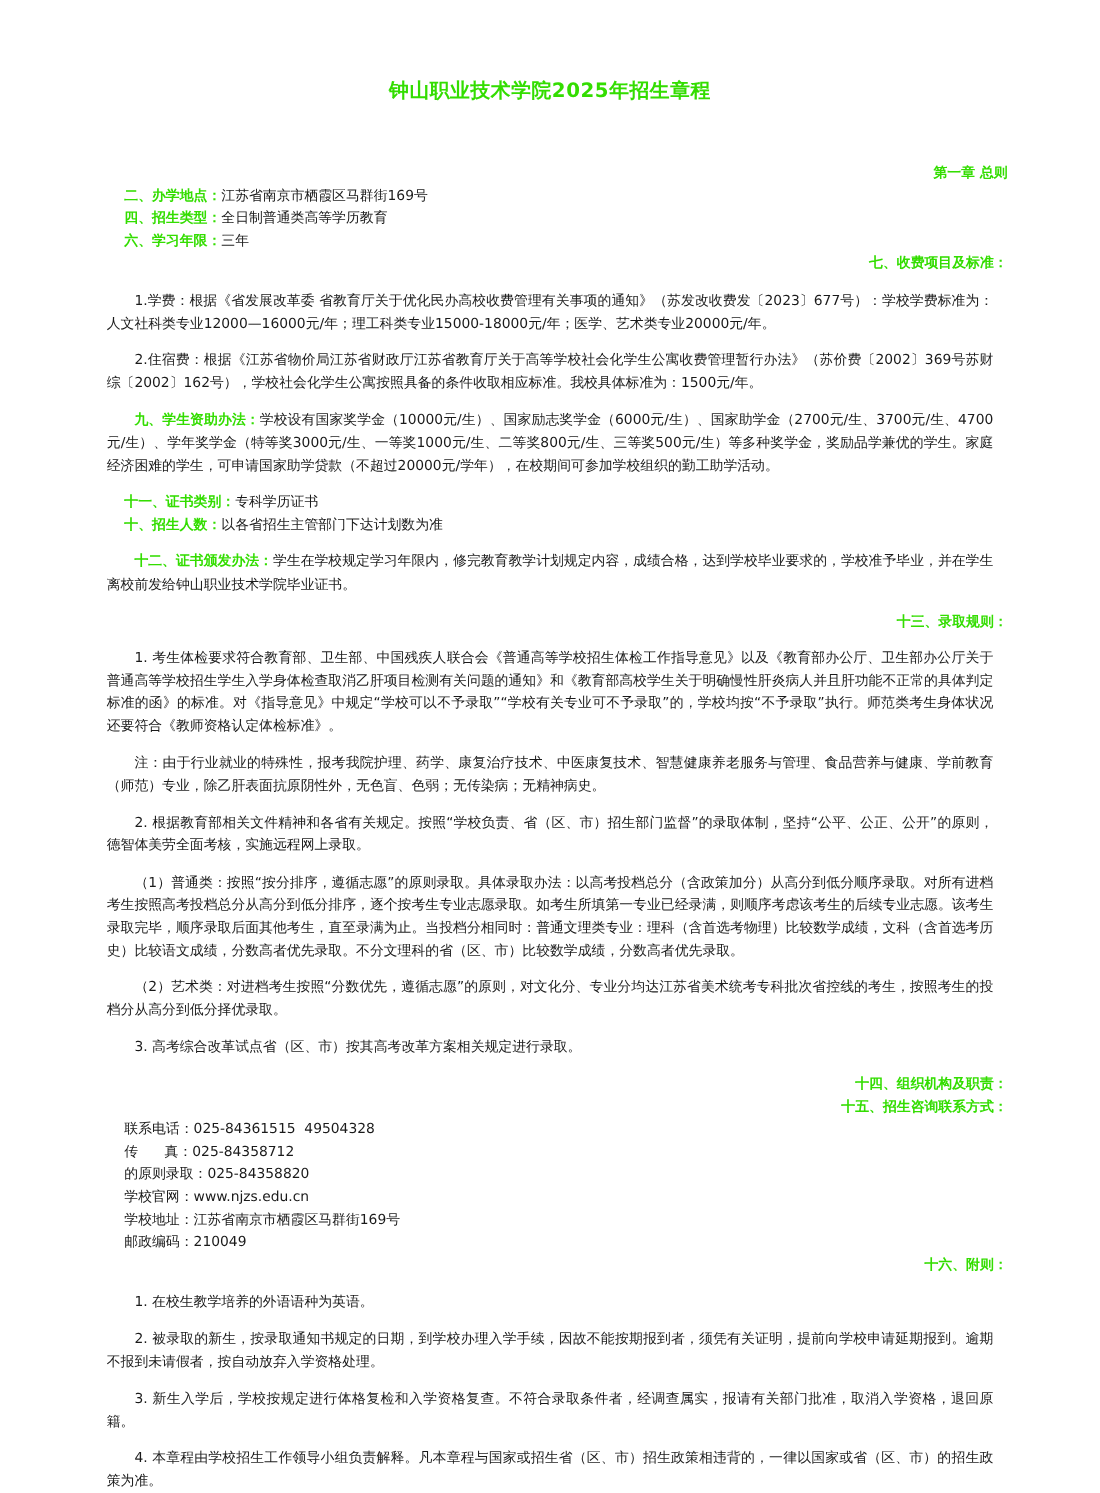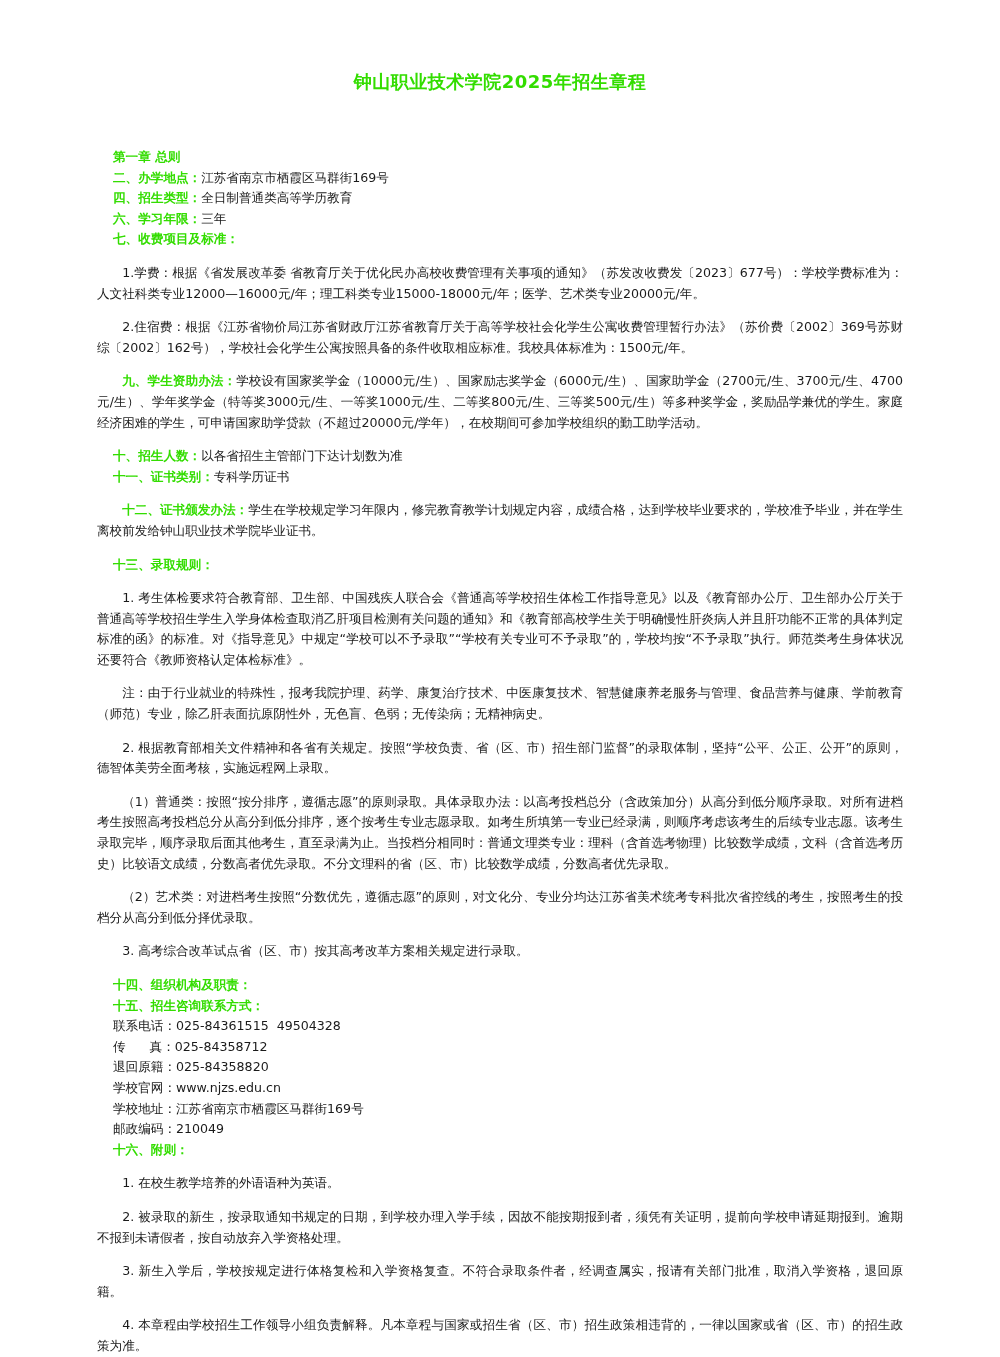--- a/index.html
+++ b/index.html
@@ -14,21 +14,21 @@
     color: var(--accent); letter-spacing: 0.5px; margin-top: 12px;
   }
   .doc {
     position: absolute; top: 147px; left: 84px; width: 832px;
     font-size: 12.6px; line-height: 20.6px;
   }
   .line { white-space: nowrap; }
   .p { margin: 13px; text-align: justify; }
   .ind { text-indent: 2em; }
   .ind-s { padding-left: 29px; }
-  .g { color: var(--accent); font-weight: bold; }
+  .g { color: var(--accent); font-weight: bold; text-align: right; }
   .contact { padding-left: 29px; white-space: pre; }
   :root { --accent: #33dd00; }
 </style>
 </head>
 <body>
 
 <div class="title">钟山职业技术学院2025年招生章程</div>
 
 <div class="doc">
   <div class="line ind-s g">第一章  总则</div>
@@ -36,38 +36,38 @@
   <div class="line ind-s"><span class="g">二、办学地点：</span><span>江苏省南京市栖霞区马群街169号</span></div>
   <div class="line ind-s"><span class="g">四、招生类型：</span><span>全日制普通类高等学历教育</span></div>
   <div class="line ind-s"><span class="g">六、学习年限：</span><span>三年</span></div>
 
   <div class="line ind-s g">七、收费项目及标准：</div>
   <p class="p ind">1.学费：根据《省发展改革委 省教育厅关于优化民办高校收费管理有关事项的通知》（苏发改收费发〔2023〕677号）：学校学费标准为：人文社科类专业12000—16000元/年；理工科类专业15000-18000元/年；医学、艺术类专业20000元/年。</p>
   <p class="p ind">2.住宿费：根据《江苏省物价局江苏省财政厅江苏省教育厅关于高等学校社会化学生公寓收费管理暂行办法》（苏价费〔2002〕369号苏财综〔2002〕162号），学校社会化学生公寓按照具备的条件收取相应标准。我校具体标准为：1500元/年。</p>
 
   <p class="p ind"><span class="g">九、学生资助办法：</span><span>学校设有国家奖学金（10000元/生）、国家励志奖学金（6000元/生）、国家助学金（2700元/生、3700元/生、4700元/生）、学年奖学金（特等奖3000元/生、一等奖1000元/生、二等奖800元/生、三等奖500元/生）等多种奖学金，奖励品学兼优的学生。家庭经济困难的学生，可申请国家助学贷款（不超过20000元/学年），在校期间可参加学校组织的勤工助学活动。</span></p>
 
+  <div class="line ind-s"><span class="g">十一、证书类别：</span><span>专科学历证书</span></div>
   <div class="line ind-s"><span class="g">十、招生人数：</span><span>以各省招生主管部门下达计划数为准</span></div>
-  <div class="line ind-s"><span class="g">十一、证书类别：</span><span>专科学历证书</span></div>
   <p class="p ind"><span class="g">十二、证书颁发办法：</span><span>学生在学校规定学习年限内，修完教育教学计划规定内容，成绩合格，达到学校毕业要求的，学校准予毕业，并在学生离校前发给钟山职业技术学院毕业证书。</span></p>
 
   <div class="line ind-s g">十三、录取规则：</div>
   <p class="p ind">1. 考生体检要求符合教育部、卫生部、中国残疾人联合会《普通高等学校招生体检工作指导意见》以及《教育部办公厅、卫生部办公厅关于普通高等学校招生学生入学身体检查取消乙肝项目检测有关问题的通知》和《教育部高校学生关于明确慢性肝炎病人并且肝功能不正常的具体判定标准的函》的标准。对《指导意见》中规定“学校可以不予录取”“学校有关专业可不予录取”的，学校均按“不予录取”执行。师范类考生身体状况还要符合《教师资格认定体检标准》。</p>
   <p class="p ind">注：由于行业就业的特殊性，报考我院护理、药学、康复治疗技术、中医康复技术、智慧健康养老服务与管理、食品营养与健康、学前教育（师范）专业，除乙肝表面抗原阴性外，无色盲、色弱；无传染病；无精神病史。</p>
   <p class="p ind">2. 根据教育部相关文件精神和各省有关规定。按照“学校负责、省（区、市）招生部门监督”的录取体制，坚持“公平、公正、公开”的原则，德智体美劳全面考核，实施远程网上录取。</p>
   <p class="p ind">（1）普通类：按照“按分排序，遵循志愿”的原则录取。具体录取办法：以高考投档总分（含政策加分）从高分到低分顺序录取。对所有进档考生按照高考投档总分从高分到低分排序，逐个按考生专业志愿录取。如考生所填第一专业已经录满，则顺序考虑该考生的后续专业志愿。该考生录取完毕，顺序录取后面其他考生，直至录满为止。当投档分相同时：普通文理类专业：理科（含首选考物理）比较数学成绩，文科（含首选考历史）比较语文成绩，分数高者优先录取。不分文理科的省（区、市）比较数学成绩，分数高者优先录取。</p>
   <p class="p ind">（2）艺术类：对进档考生按照“分数优先，遵循志愿”的原则，对文化分、专业分均达江苏省美术统考专科批次省控线的考生，按照考生的投档分从高分到低分择优录取。</p>
   <p class="p ind">3. 高考综合改革试点省（区、市）按其高考改革方案相关规定进行录取。</p>
 
   <div class="line ind-s g">十四、组织机构及职责：</div>
 
   <div class="line ind-s g">十五、招生咨询联系方式：</div>
   <div class="contact"><span>联系电话：</span><span>025-84361515  49504328</span></div>
   <div class="contact"><span>传      真：</span><span>025-84358712</span></div>
-  <div class="contact"><span>退回原籍：</span><span>025-84358820</span></div>
+  <div class="contact"><span>的原则录取：</span><span>025-84358820</span></div>
   <div class="contact"><span>学校官网：</span><span>www.njzs.edu.cn</span></div>
   <div class="contact"><span>学校地址：</span><span>江苏省南京市栖霞区马群街169号</span></div>
   <div class="contact"><span>邮政编码：</span><span>210049</span></div>
 
   <div class="line ind-s g">十六、附则：</div>
   <p class="p ind">1. 在校生教学培养的外语语种为英语。</p>
   <p class="p ind">2. 被录取的新生，按录取通知书规定的日期，到学校办理入学手续，因故不能按期报到者，须凭有关证明，提前向学校申请延期报到。逾期不报到未请假者，按自动放弃入学资格处理。</p>
   <p class="p ind">3. 新生入学后，学校按规定进行体格复检和入学资格复查。不符合录取条件者，经调查属实，报请有关部门批准，取消入学资格，退回原籍。</p>
   <p class="p ind">4. 本章程由学校招生工作领导小组负责解释。凡本章程与国家或招生省（区、市）招生政策相违背的，一律以国家或省（区、市）的招生政策为准。</p>
 </div>

